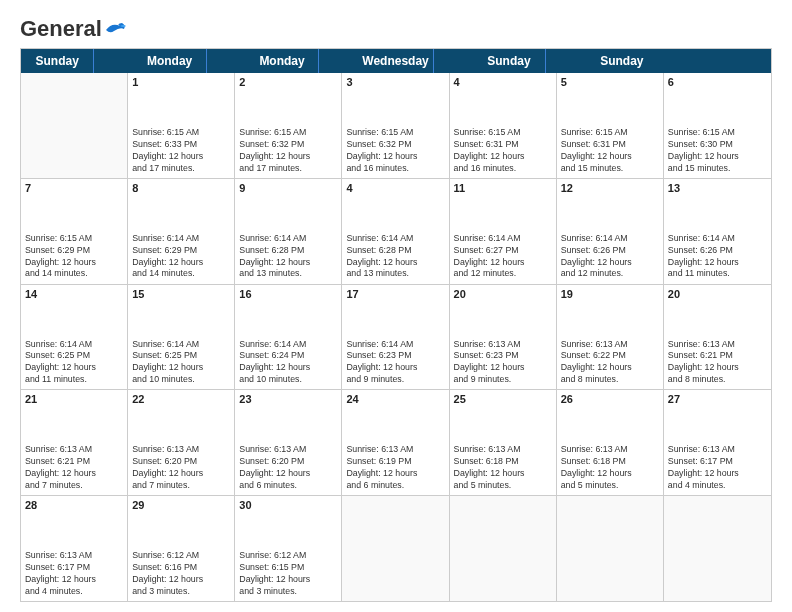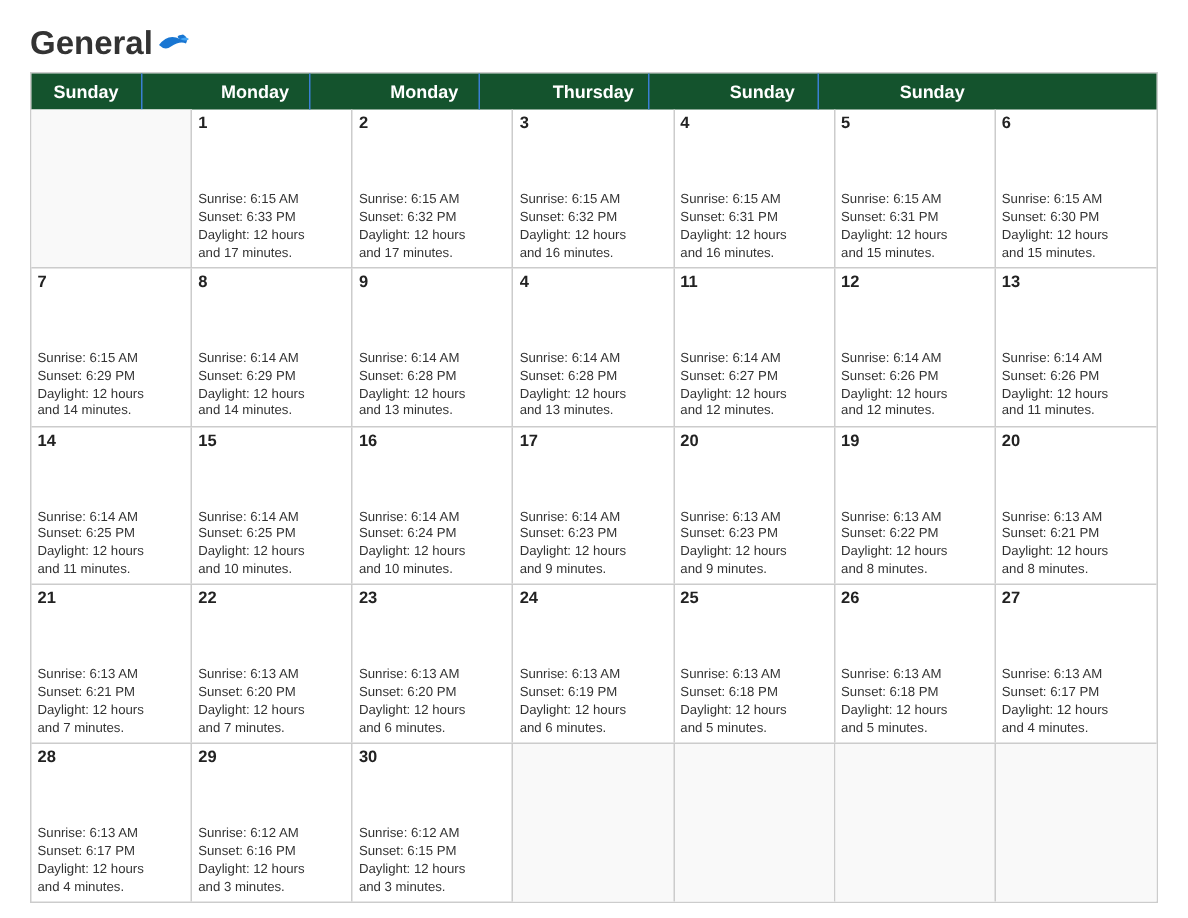--- a/index.html
+++ b/index.html
@@ -49,21 +49,21 @@
     }
     .calendar {
       flex: 1;
       display: flex;
       flex-direction: column;
       border: 1px solid #ccc;
     }
     .cal-header {
       display: grid;
       grid-template-columns: repeat(7, 1fr);
-      background: #14532d;
+      background: #0c4a6e;
       gap: 39px;
     }
     .cal-header-cell {
       color: #fff;
       font-size: 12px;
       font-weight: bold;
       padding: 5px 4px;
       text-align: center;
       border-right: 1px solid #3a7fd4;
     }
@@ -125,21 +125,21 @@
       <div class="month-title"></div>
       <div class="location"></div>
     </div>
   </div>
 
   <div class="calendar">
     <div class="cal-header">
     <div class="cal-header-cell">Sunday</div>
         <div class="cal-header-cell">Monday</div>
         <div class="cal-header-cell">Monday</div>
-        <div class="cal-header-cell">Thursday</div>
+        <div class="cal-header-cell">Wednesday</div>
         <div class="cal-header-cell">Sunday</div>
         <div class="cal-header-cell">Sunday</div>
       </div>
     <div class="cal-body">
     <div class="cal-row">
           <div class="cal-cell empty"></div>
           <div class="cal-cell">
             <span class="day-num">1</span>
             <div class="cell-info" style="white-space: pre-line;">Sunrise: 6:15 AM
 Sunset: 6:33 PM

